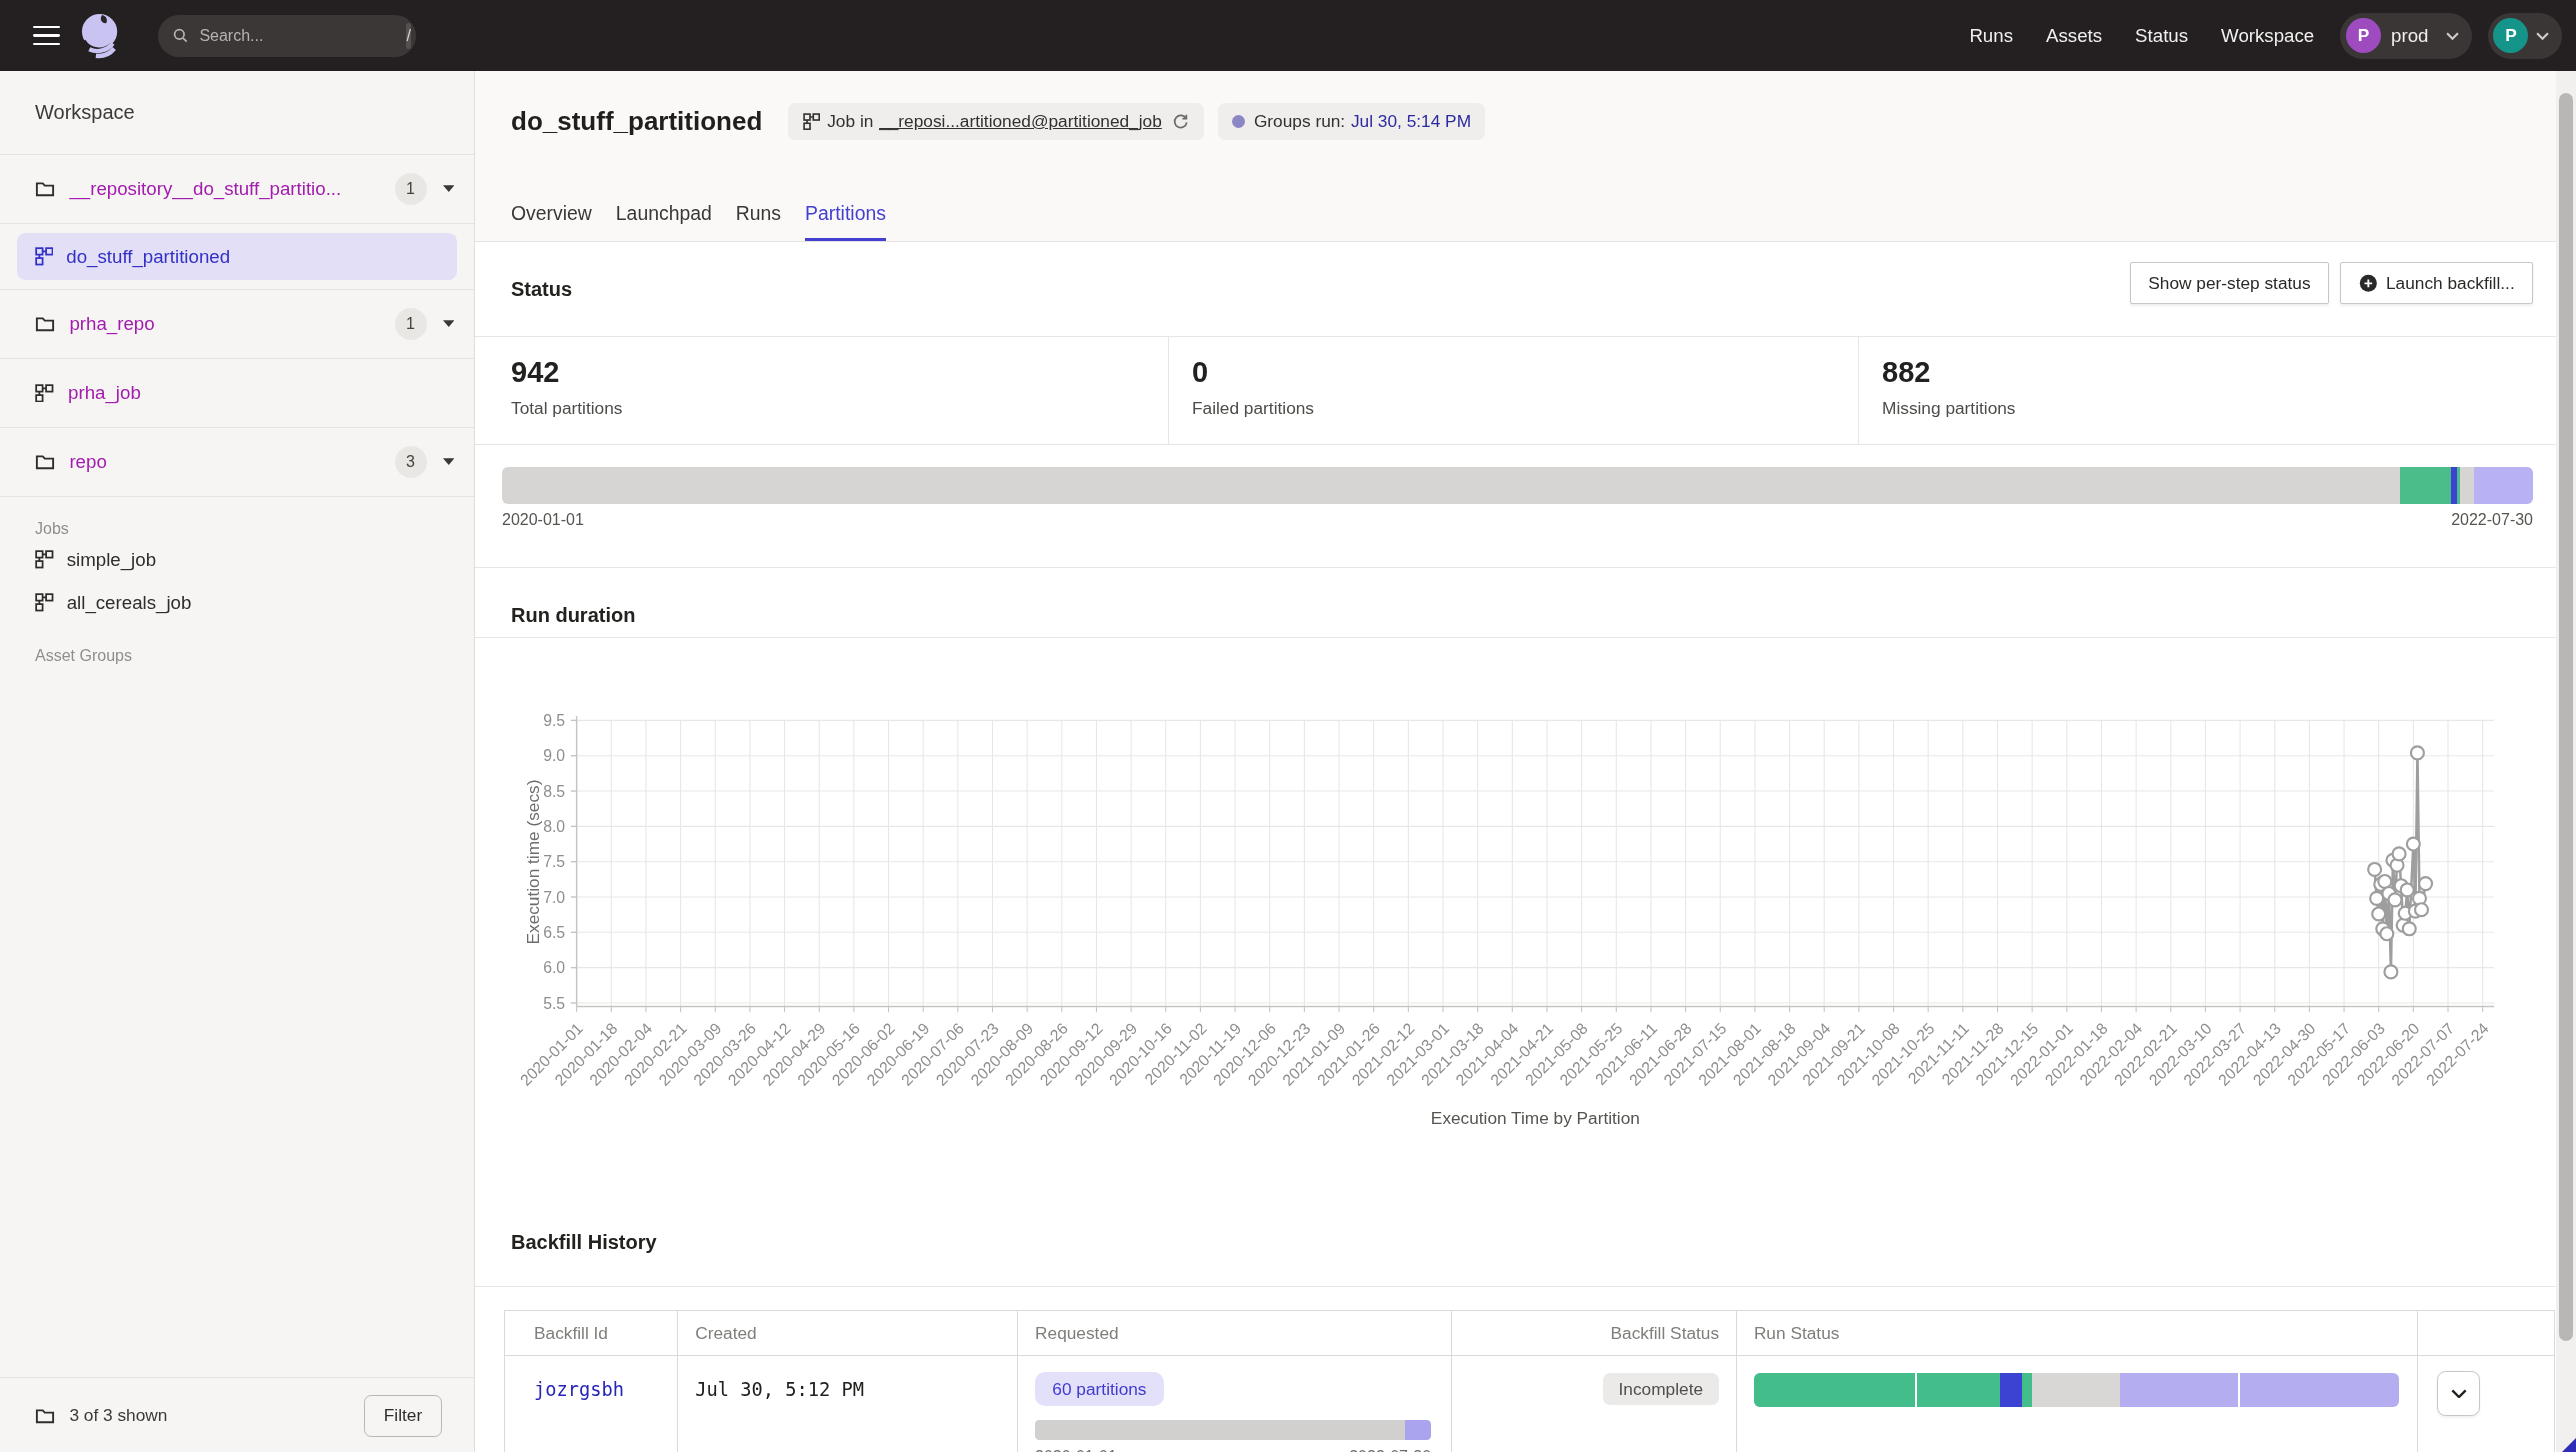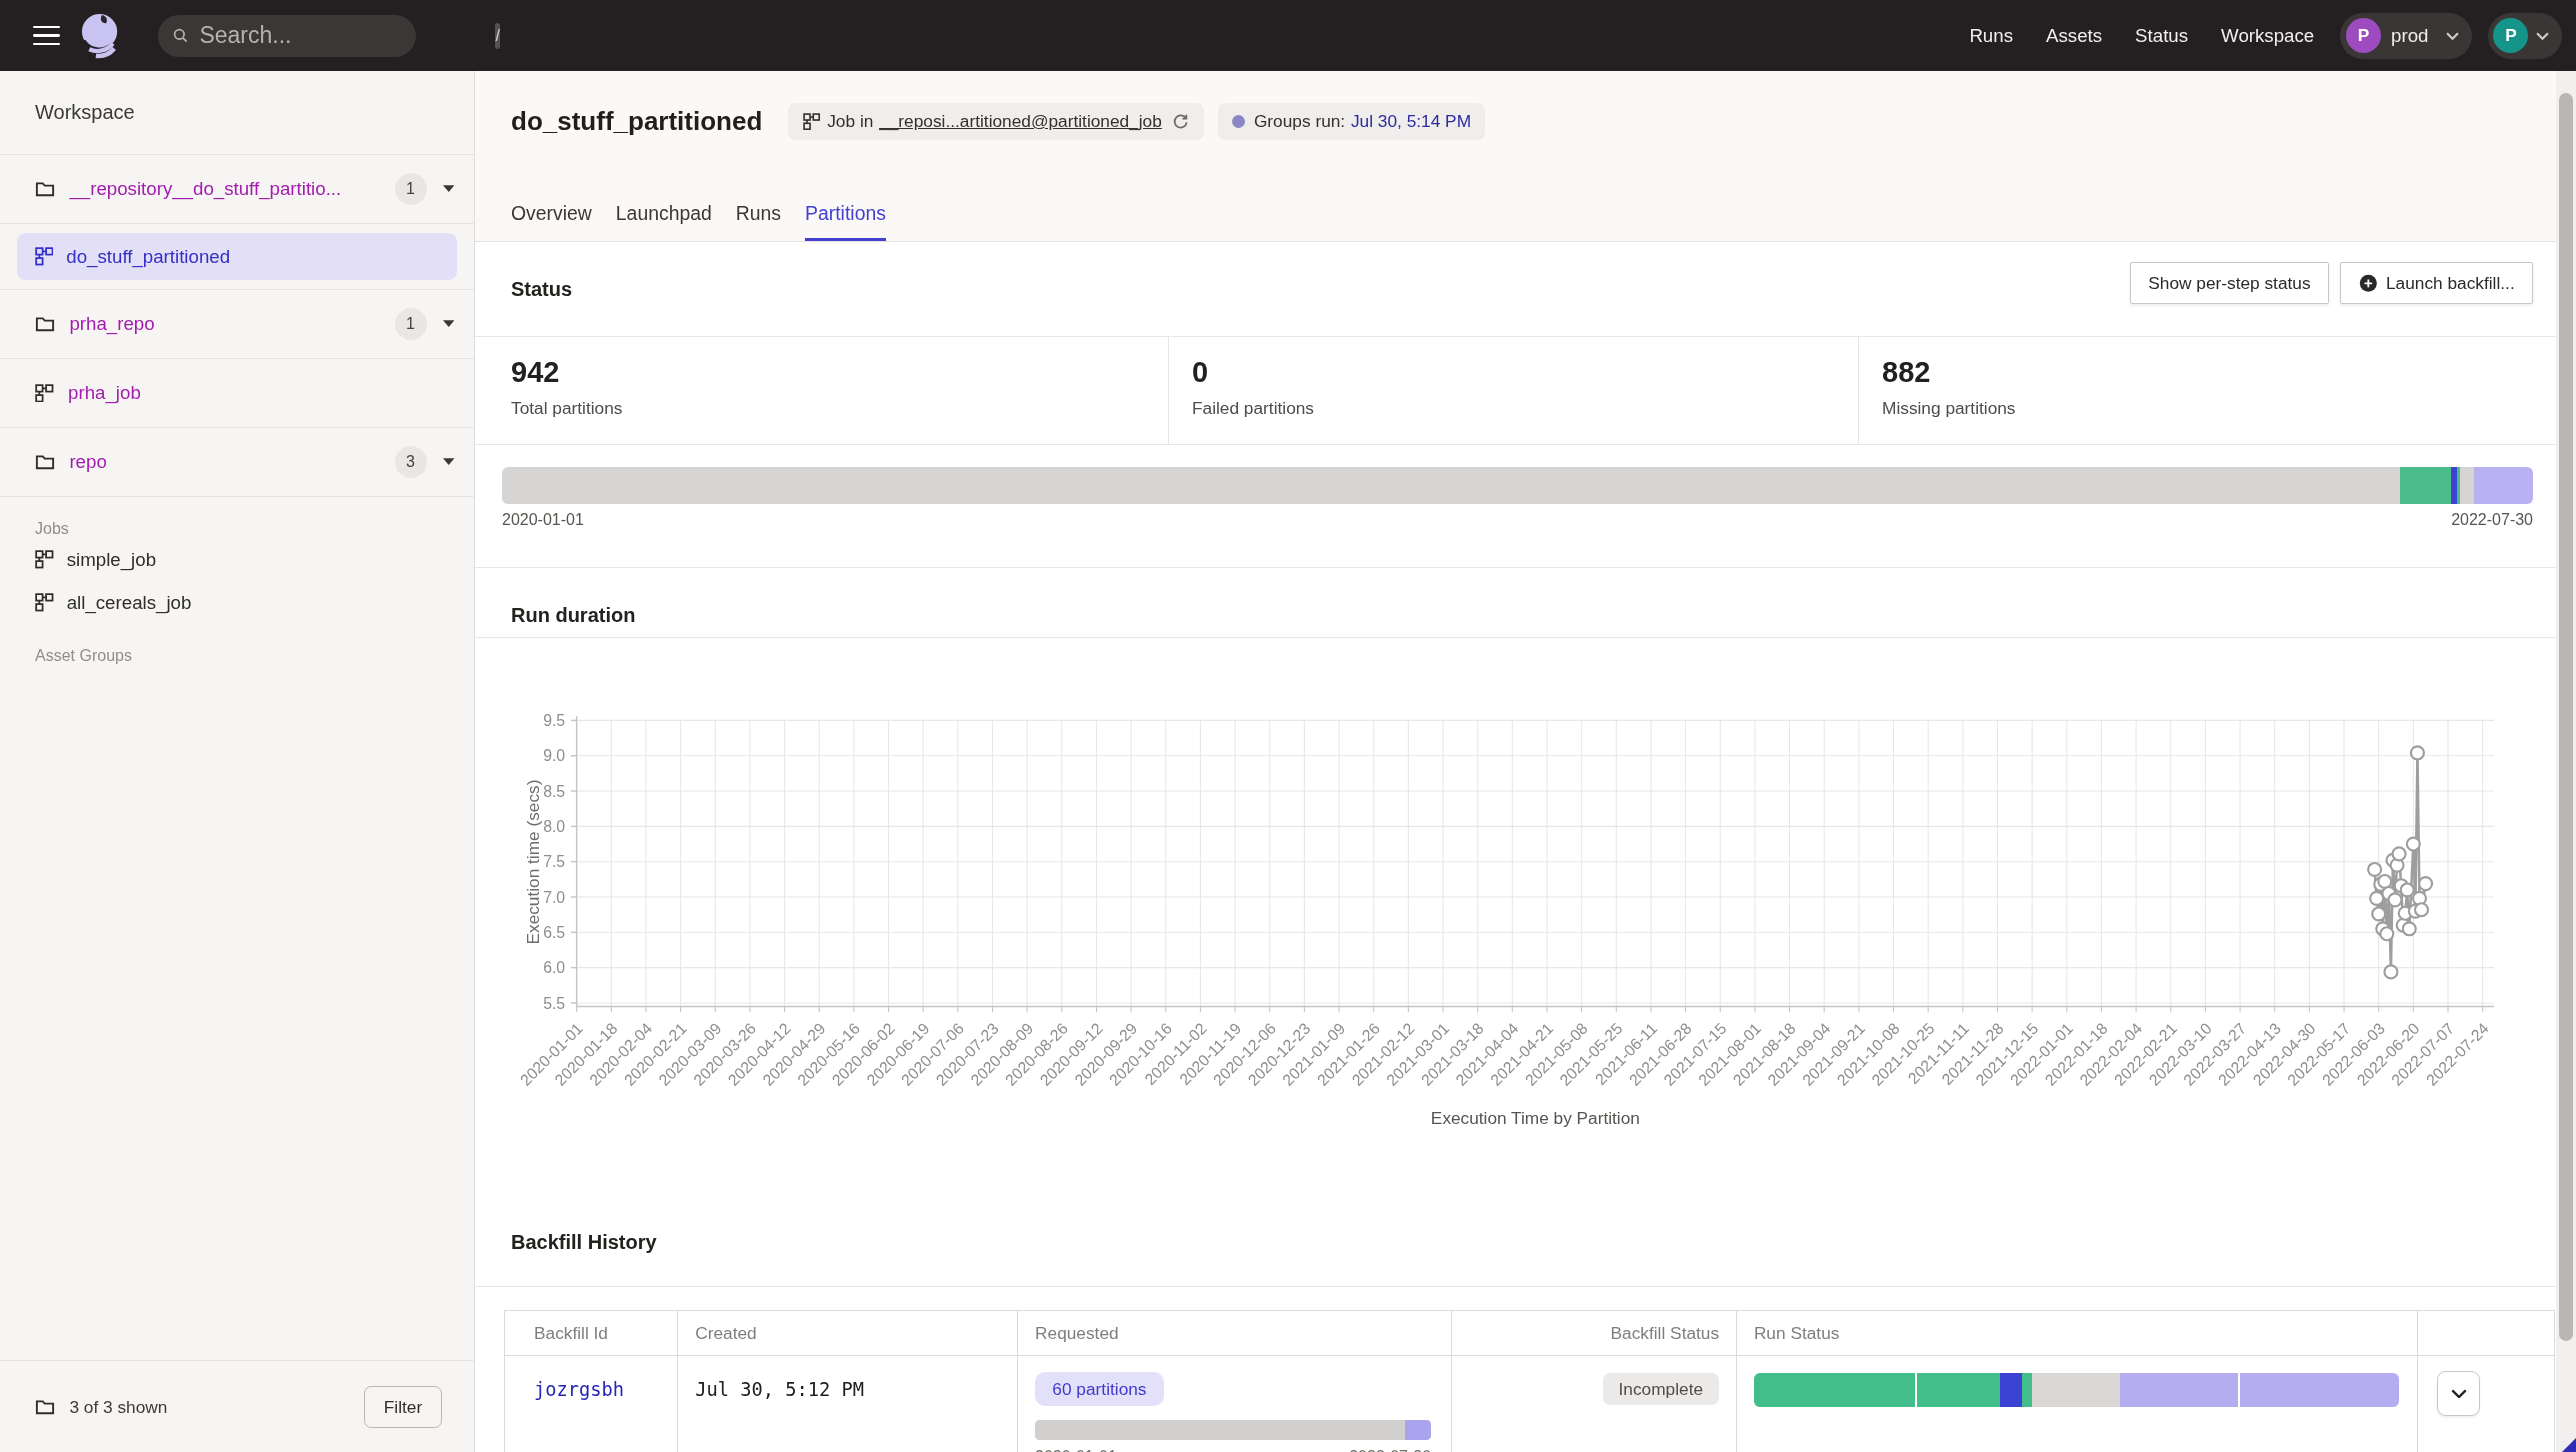--- a/index.html
+++ b/index.html
@@ -10,21 +10,21 @@
   
   .navbar { position:absolute; left:0; top:0; width:2576px; height:71px; background:#242021;
             display:flex; align-items:center; }
   .hamburger { width:27px; height:20px; margin-left:33px; display:flex; flex-direction:column;
                justify-content:space-between; cursor:pointer; }
   .hamburger div { height:2.9px; background:#fff; border-radius:1.4px; }
   .logo { margin-left:18.7px; width:47px; height:50px; }
   .searchbox { margin-left:32px; width:258px; height:42px; background:#3b3737; border-radius:21px;
                display:flex; align-items:center; padding:0 10px 0 14.4px; }
   .searchbox input { flex:1; background:transparent; border:none; outline:none; color:#d5d2cf;
-                     font-size:23px; margin-left:10px; font-family:"Liberation Sans",sans-serif; }
+                     font-size:16px; margin-left:10px; font-family:"Liberation Sans",sans-serif; }
   .searchbox input::placeholder { color:#b5b2af; }
   .slash-key { width:29px; height:26px; background:#555150; border-radius:5.8px; color:#d5d2cf;
                font-size:16px; display:flex; align-items:center; justify-content:center; }
   .nav-spacer { flex:1; }
   .nav-links { display:flex; gap:33px; align-items:center; margin-right:26px; }
   .nav-links a { color:#f2f0ee; font-size:18.7px; text-decoration:none; }
   .nav-chip { height:46px; border-radius:23px; background:#3a3636; display:flex; align-items:center;
               padding:0 13px 0 5.8px; margin-right:16px; cursor:pointer; }
   .avatar { width:35px; height:35px; border-radius:50%; color:#fff; font-size:17.3px; font-weight:bold;
             display:flex; align-items:center; justify-content:center; }
@@ -46,21 +46,21 @@
   .repo-row .count { margin-left:auto; min-width:32px; height:32px; border-radius:16px; background:#e9e7e4;
                      color:#45433f; font-size:16px; display:flex; align-items:center; justify-content:center; }
   .repo-row .caret { margin-left:16px; color:#3a3836; display:flex; }
   .sel-row { height:66px; display:flex; align-items:center; border-bottom:0.7px solid #e5e3e0; }
   .sel-pill { margin:0 17.3px; height:47px; flex:1; background:#e2dff7; border-radius:8.6px;
               display:flex; align-items:center; padding-left:17.3px; color:#3330c7; cursor:pointer; }
   .sel-pill .label { margin-left:13px; font-size:18.7px; font-weight:500; color:#3330c7; }
   .side-section-label { margin:23px 0 0 35px; font-size:16px; color:#908e8a; }
   .side-job-row { height:43px; display:flex; align-items:center; padding-left:35px; cursor:pointer; }
   .side-job-row .label { margin-left:13px; font-size:18.7px; color:#2e2d2b; }
-  .side-footer { position:absolute; left:0; right:0; bottom:0; height:93px; border-top:0.7px solid #e5e3e0;
+  .side-footer { position:absolute; left:0; right:0; bottom:0; height:76px; border-top:0.7px solid #e5e3e0;
                  display:flex; align-items:center; padding:0 32px 0 35px; background:#f6f5f3; }
   .side-footer .shown { margin-left:14.4px; font-size:17.3px; color:#3b3a38; }
   .side-footer .spacer { flex:1; }
   .filter-btn { width:78px; height:42px; border:0.7px solid #b9b7b4; border-radius:7.2px; background:transparent;
                 font-size:17.3px; color:#2e2d2b; cursor:pointer; font-family:"Liberation Sans",sans-serif; }
   .icon { display:inline-flex; flex:none; }
 
   
   .main { position:absolute; left:475px; top:71px; width:2101px; height:1382px; background:#fff; }
   .main-header { position:absolute; left:0; top:0; width:100%; height:171px; background:#faf9f7;

